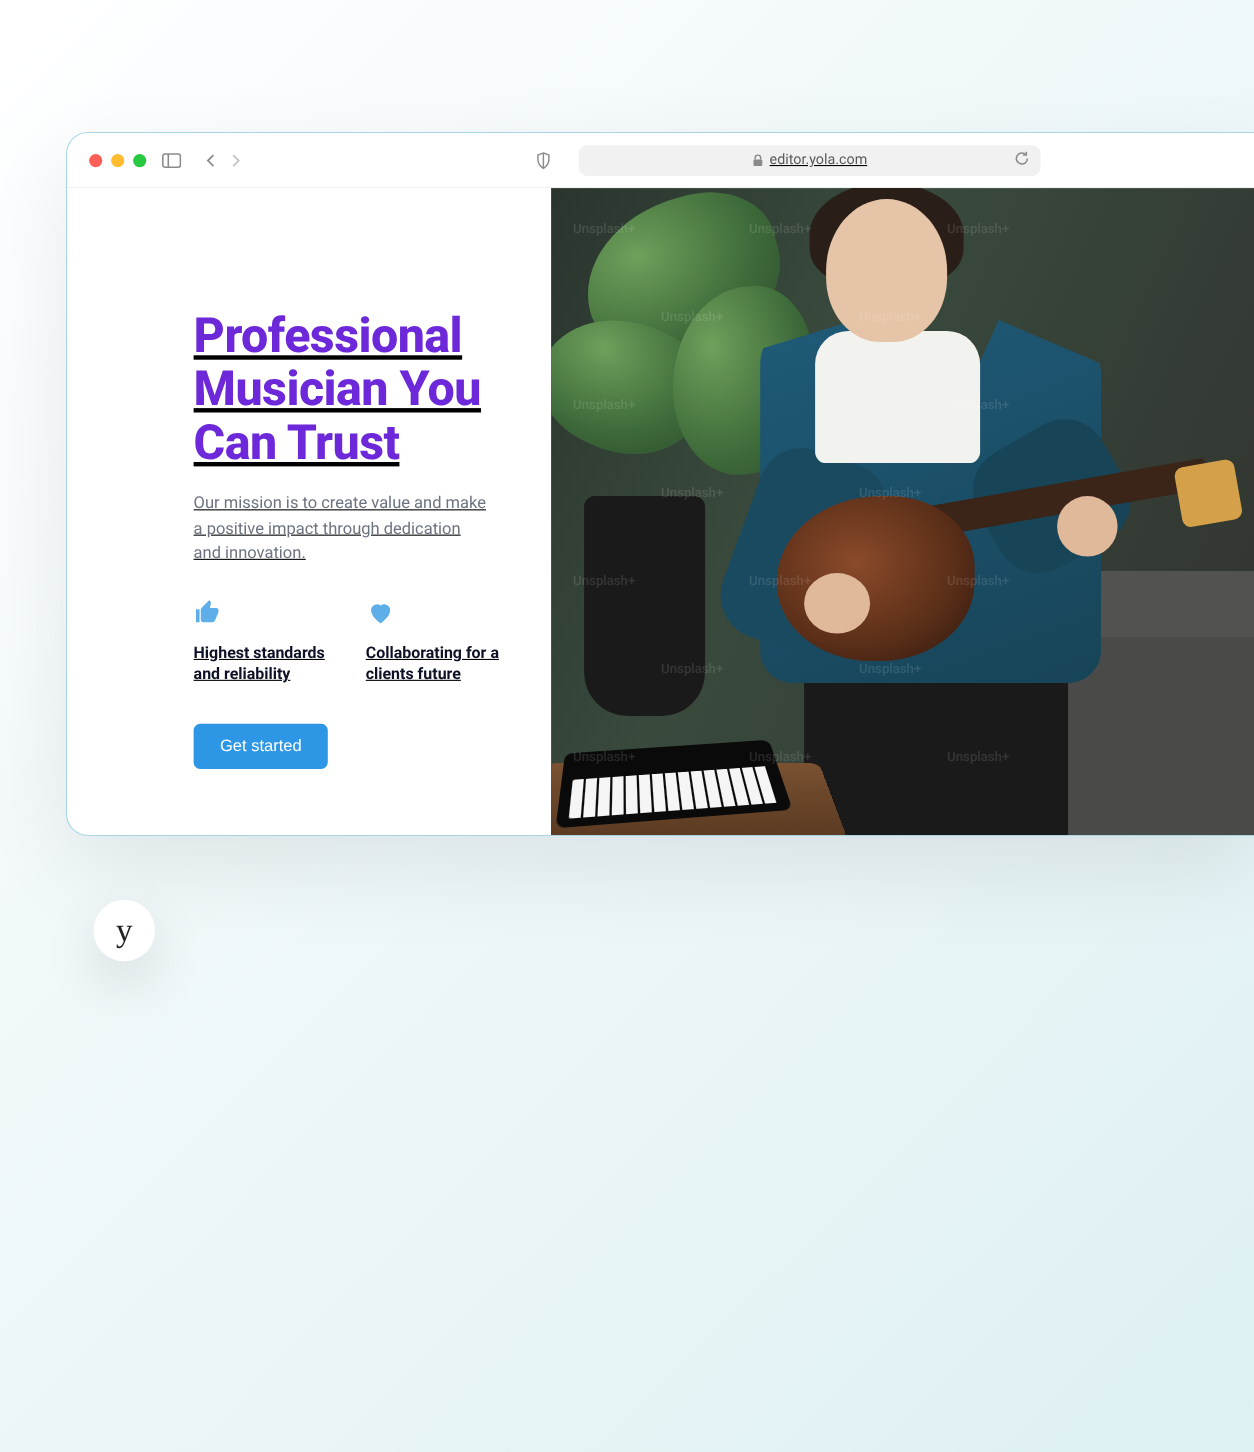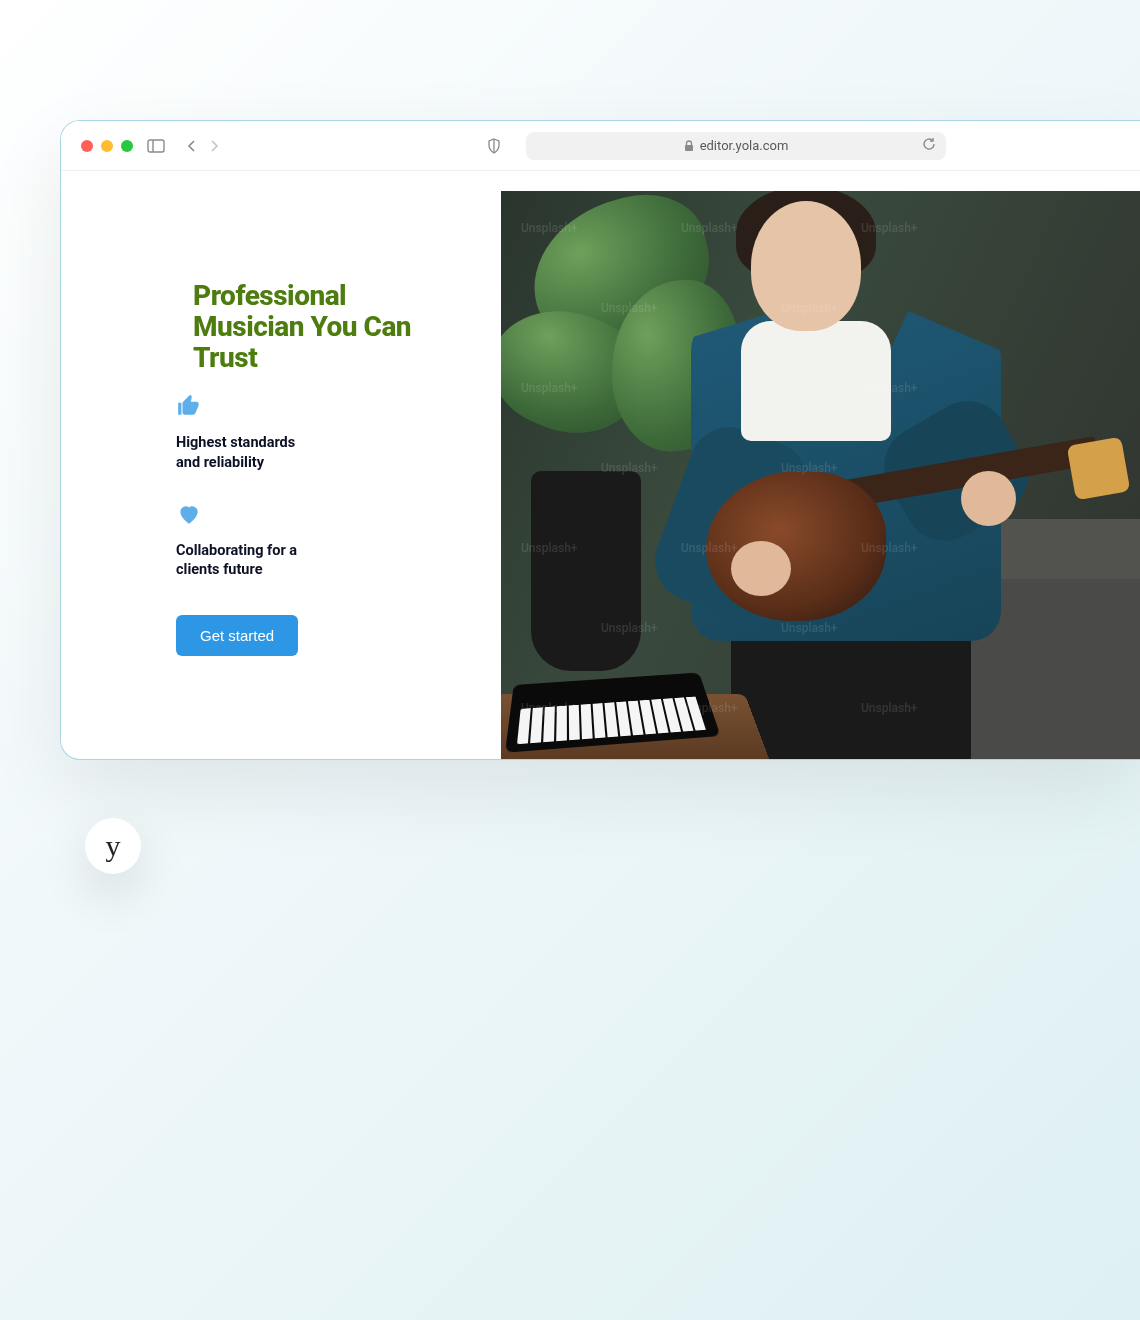--- a/index.html
+++ b/index.html
@@ -18,20 +18,21 @@
     left: 60px;
     right: 0;
     height: 640px;
     background: #fff;
     border: 1px solid #a8d5e5;
     border-right: none;
     border-top-left-radius: 20px;
     border-bottom-left-radius: 20px;
     overflow: hidden;
     box-shadow: 0 30px 80px rgba(0,0,0,0.08);
+    text-decoration: underline;
   }
 
   .titlebar {
     height: 50px;
     display: flex;
     align-items: center;
     padding: 0 20px;
     gap: 14px;
     border-bottom: 1px solid #f0f0f0;
     background: #fff;
@@ -65,40 +66,38 @@
   .page-content {
     display: flex;
     height: calc(100% - 50px);
   }
   .content-left {
     width: 440px;
     padding: 110px 40px 40px 115px;
     flex-shrink: 0;
   }
   .hero-title {
-    font-size: 28px;
+    font-size: 44px;
     font-weight: 800;
     line-height: 1.1;
-    color: #4d7c0f;
+    color: #6d28d9;
     margin-bottom: 20px;
     letter-spacing: -0.5px;
-    margin-left: 17px;
   }
   .hero-sub {
     font-size: 15px;
     color: #6b7280;
     line-height: 1.5;
     margin-bottom: 30px;
     max-width: 270px;
   }
   .features {
     display: flex;
     gap: 28px;
     margin-bottom: 35px;
-    flex-direction: column;
   }
   .feature { width: 130px; }
   .feature-icon {
     color: #5eaee9;
     margin-bottom: 18px;
     height: 22px;
   }
   .feature-icon svg { width: 26px; height: 26px; }
   .feature-text {
     font-size: 14.5px;
@@ -115,21 +114,20 @@
     font-size: 15px;
     font-weight: 500;
     cursor: pointer;
   }
 
   .content-right {
     flex: 1;
     position: relative;
     overflow: hidden;
     background: linear-gradient(115deg, #2a352d 0%, #394a3d 35%, #30322e 100%);
-    margin-top: 20px;
   }
   .photo-scene {
     position: absolute; inset: 0;
   }
   
   .plant {
     position: absolute;
     left: -10px; top: -30px;
     width: 260px; height: 380px;
   }
@@ -320,20 +318,21 @@
             <polyline points="11,1 11,4 8,4"></polyline>
           </svg>
       </span>
     </div>
     <div class="tb-right-spacer"></div>
   </div>
 
   <div class="page-content">
     <div class="content-left">
       <h1 class="hero-title">Professional Musician You Can Trust</h1>
+      <p class="hero-sub">Our mission is to create value and make a positive impact through dedication and innovation.</p>
       <div class="features">
         <div class="feature">
           <div class="feature-icon">
             <svg viewBox="0 0 24 24" fill="#5eaee9">
                 <path d="M2 20h3V9H2v11zm19-10c0-1.1-.9-2-2-2h-5.3l.8-4 .03-.32c0-.41-.17-.79-.44-1.06L13 1.5 6.6 8C6.22 8.38 6 8.9 6 9.5V18c0 1.1.9 2 2 2h8c.83 0 1.54-.5 1.84-1.22l2.87-6.7c.09-.23.14-.47.14-.73V10z"></path>
               </svg>
           </div>
           <div class="feature-text">Highest standards and reliability</div>
         </div>
         <div class="feature">

